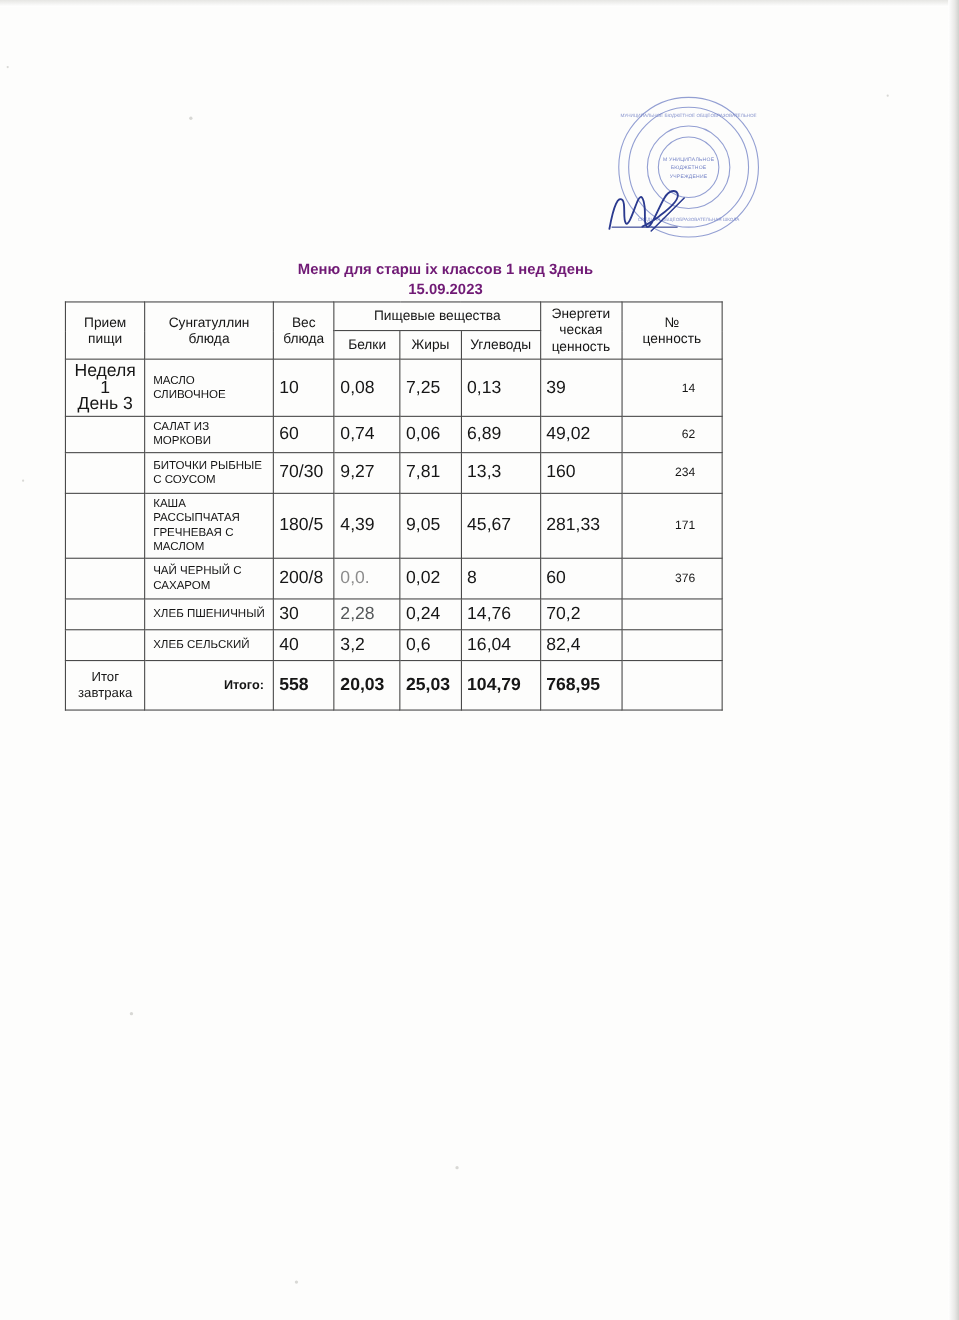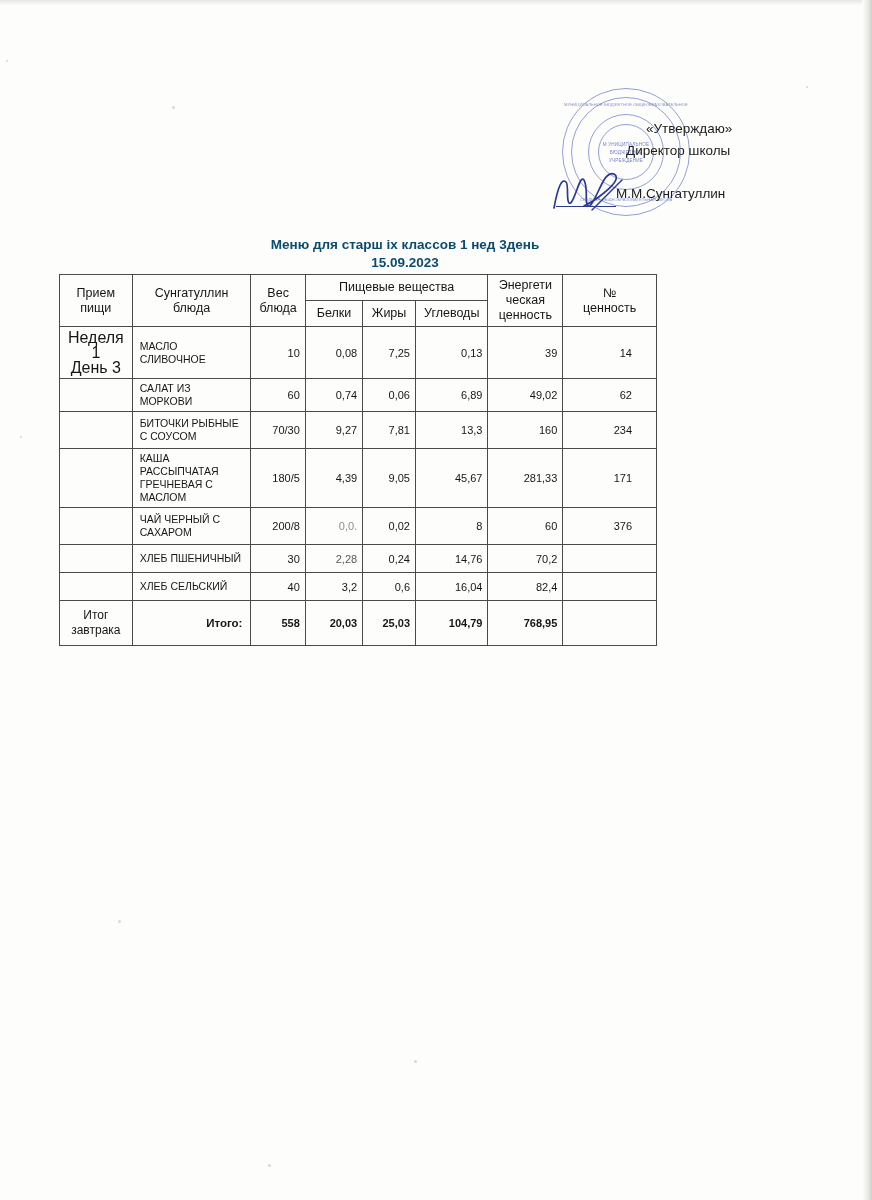--- a/index.html
+++ b/index.html
@@ -129,21 +129,21 @@
   
   .doc-title {
     position: absolute;
     left: 0;
     top: 236px;
     width: 810px;
     text-align: center;
     font-size: 13.5px;
     font-weight: bold;
     line-height: 18px;
-    color: #0c4a6e;
+    color: #701a75;
   }
 
   
   table.menu {
     position: absolute;
     left: 59px;
     top: 274px;
     width: 598px;
     border-collapse: collapse;
     font-size: 11.5px;
@@ -177,22 +177,22 @@
     line-height: 15px;
     font-size: 16px;
   }
   tbody td.dish {
     text-align: left;
     font-size: 10.5px;
     line-height: 13px;
     padding-left: 7px;
   }
   tbody td.num {
-    text-align: right;
-    font-size: 11px;
+    text-align: left;
+    font-size: 16px;
   }
   tbody td.recipe {
     text-align: right;
     font-size: 11px;
     padding-right: 24px;
   }
   tr.row-tall td { height: 30px; }
   tr.row-short td { height: 21px; }
 
   tr.total td {
@@ -234,25 +234,20 @@
     <div class="ring r2"></div>
     <div class="ring r3"></div>
     <div class="ring r4"></div>
     <div class="arc a-top">МУНИЦИПАЛЬНОЕ БЮДЖЕТНОЕ ОБЩЕОБРАЗОВАТЕЛЬНОЕ</div>
     <div class="txt t-mid1">М УНИЦИПАЛЬНОЕ</div>
     <div class="txt t-mid2">БЮДЖЕТНОЕ</div>
     <div class="txt t-mid3">УЧРЕЖДЕНИЕ</div>
     <div class="arc a-bot">СРЕДНЯЯ ОБЩЕОБРАЗОВАТЕЛЬНАЯ ШКОЛА</div>
   </div>
 
-  <div class="approval">
-    <div class="line1">«Утверждаю»</div>
-    <div class="line2">Директор школы</div>
-    <div class="signer">М.М.Сунгатуллин</div>
-  </div>
 
   <div class="sign-underline"></div>
 
   <svg class="signature" viewBox="0 0 90 46">
     <path d="M6,40 C10,18 14,10 18,14 C21,17 18,32 21,35 C24,38 29,20 32,14 C35,8 37,12 38,20 C39,28 37,36 40,38 C44,40 50,22 56,12 C60,5 66,4 68,8 C70,13 60,22 52,28 C46,33 40,36 36,38" fill="none" stroke="#2b3a8f" stroke-width="1.7" stroke-linecap="round"></path>
     <path d="M44,42 C52,34 62,24 74,12" fill="none" stroke="#2b3a8f" stroke-width="1.4" stroke-linecap="round"></path>
   </svg>
 
   <div class="doc-title">
     <div>Меню для старш iх  классов  1 нед 3день</div>

